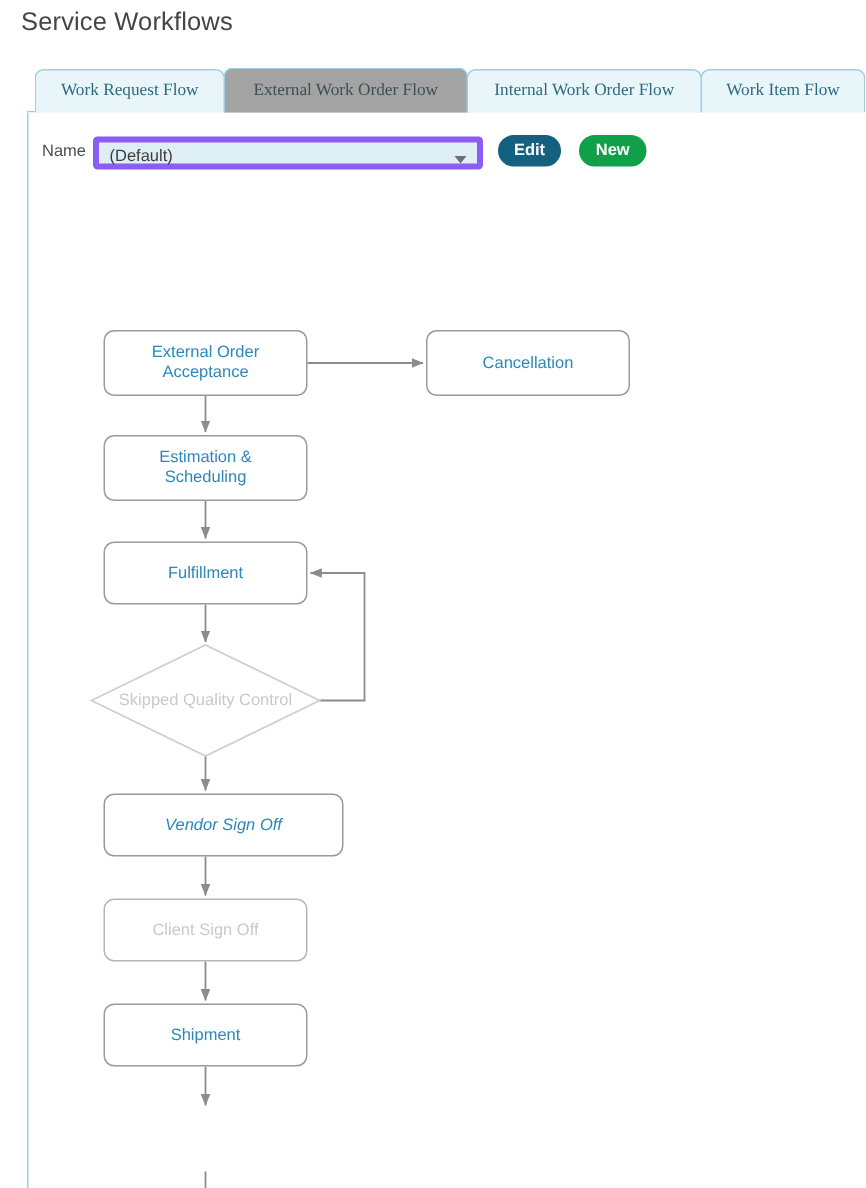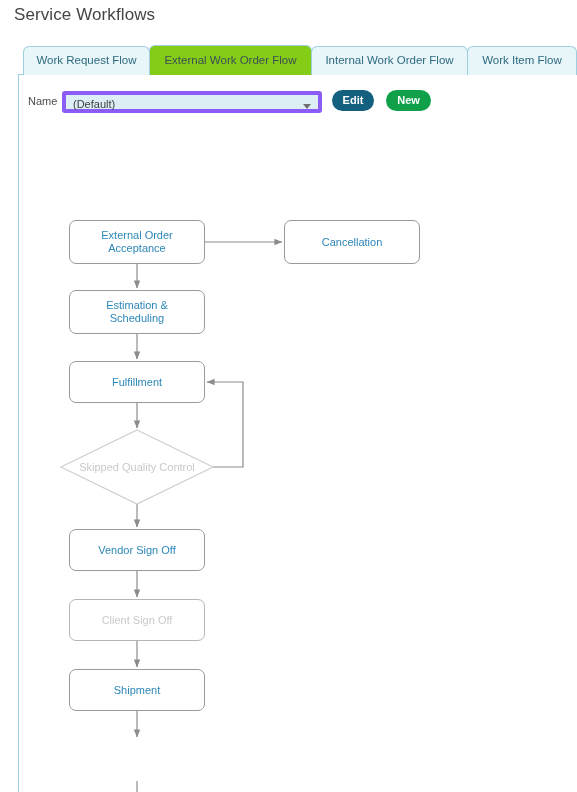--- a/index.html
+++ b/index.html
@@ -53,23 +53,24 @@
     border-bottom: none;
     border-radius: 6px 6px 0 0;
     background: #e8f5f9;
     color: #2f6b80;
     font-size: 11.5px;
     line-height: 27px;
     text-align: center;
     white-space: nowrap;
     cursor: pointer;
     user-select: none;
+    font-family: Liberation Serif, serif;
   }
   .tab.active {
-    background: #84cc16;
+    background: #a3a3a3;
     color: #3d4f57;
     height: 30px;
     line-height: 28px;
     z-index: 5;
   }
 
   
   #content-panel {
     position: absolute;
     left: 18px;
@@ -264,21 +265,21 @@
     </div>
 
     <div class="node" style="left:68px;  top:286px; width:136px; height:42px;">
       <span>Fulfillment</span>
     </div>
 
     <div class="decision-label" style="left:60px; top:375px; width:152px; height:34px;">
       <span>Skipped Quality Control</span>
     </div>
 
-    <div class="node" style="left:68px;  top:454px; width:136px; height:42px;">
+    <div class="node" style="left:68px;  top:454px; width:160px; height:42px;font-style:italic;">
       <span>Vendor Sign Off</span>
     </div>
 
     <div class="node disabled" style="left:68px; top:524px; width:136px; height:42px;">
       <span>Client Sign Off</span>
     </div>
 
     <div class="node" style="left:68px;  top:594px; width:136px; height:42px;">
       <span>Shipment</span>
     </div>

